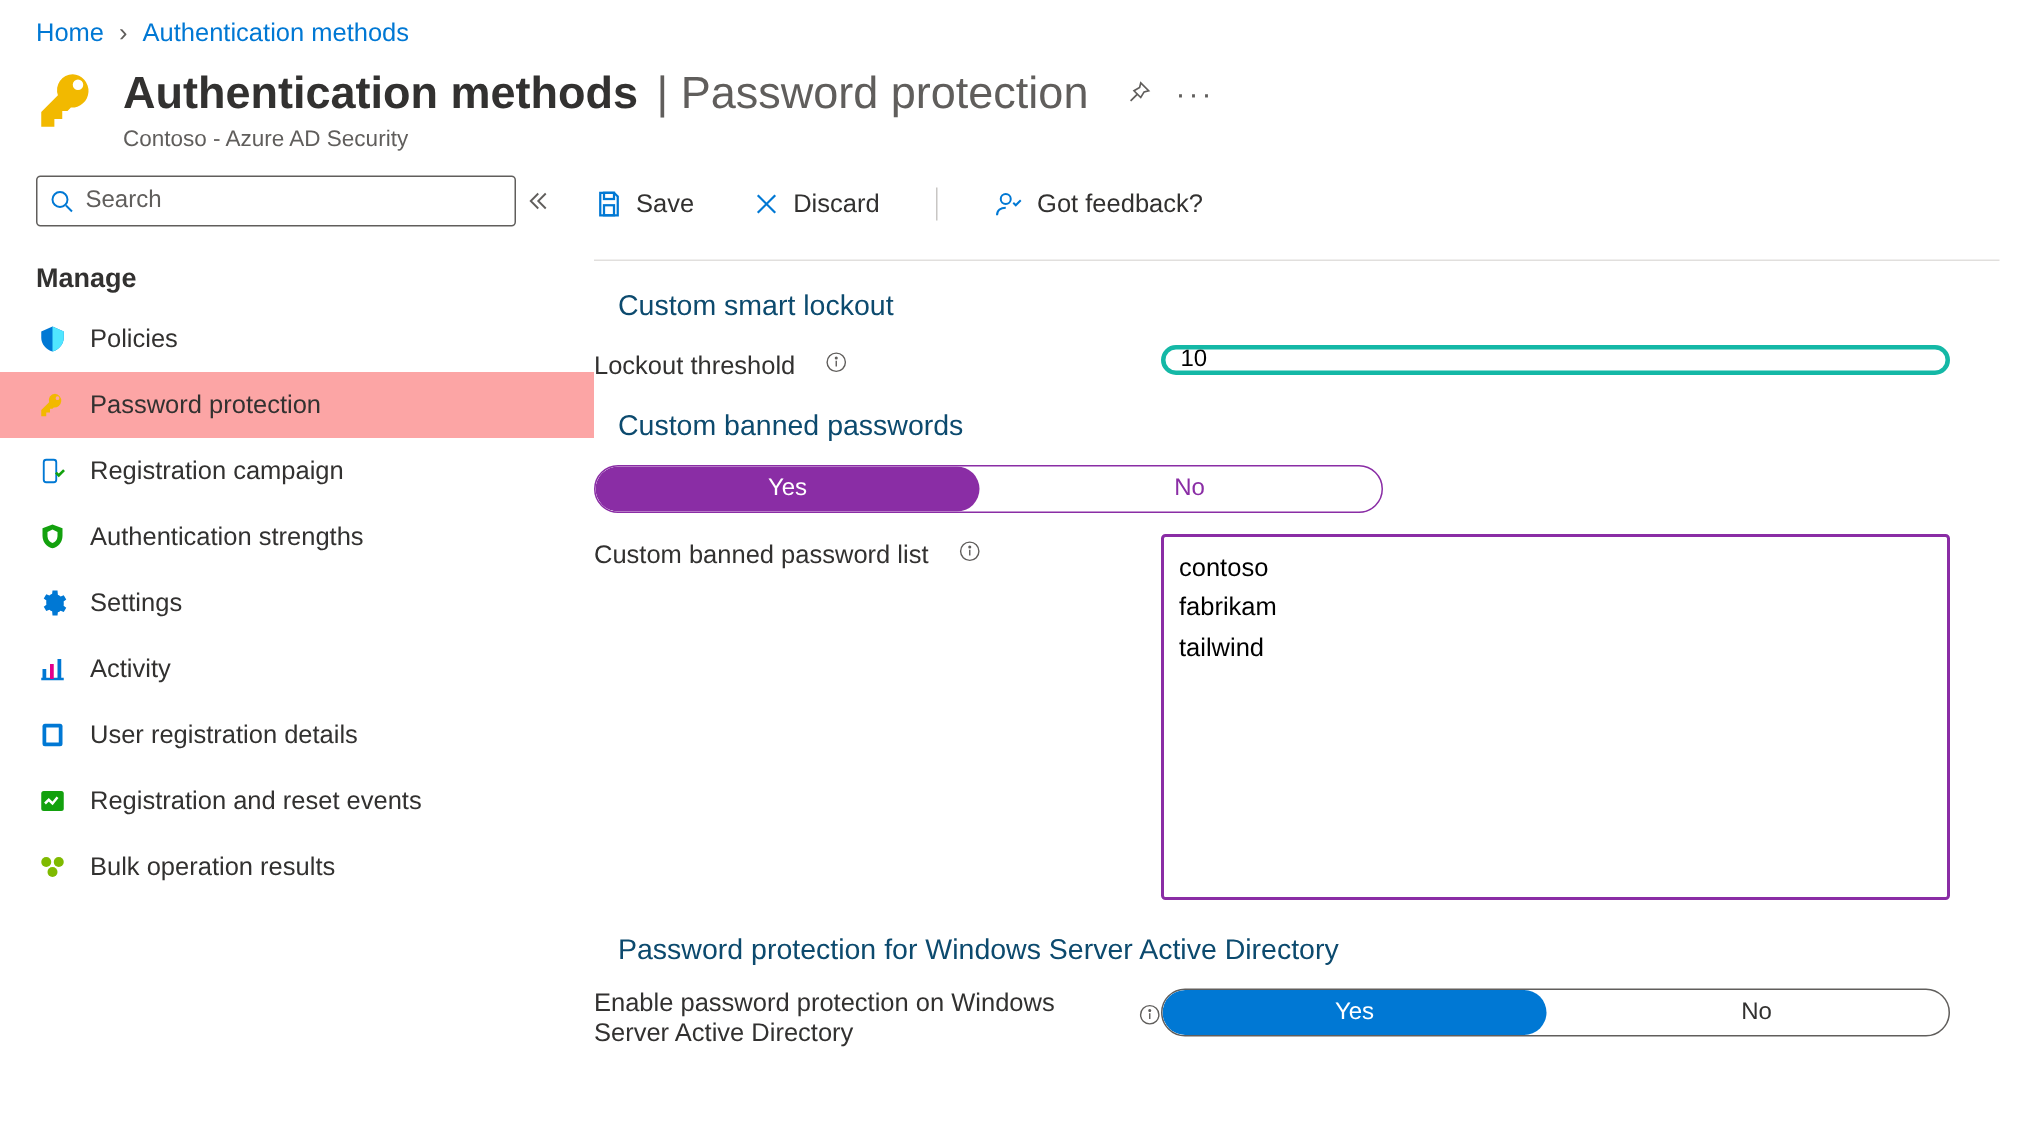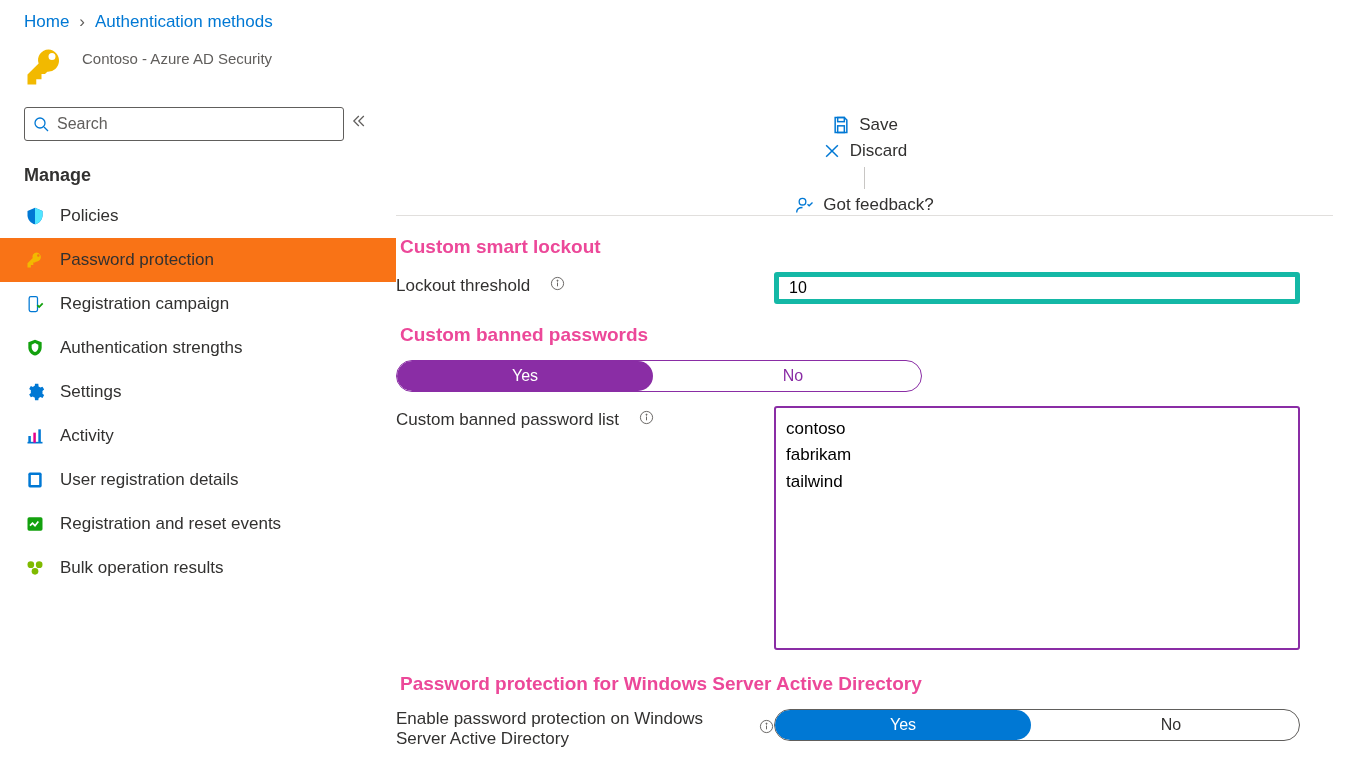--- a/index.html
+++ b/index.html
@@ -39,21 +39,21 @@
   .title-actions { display:flex; align-items:center; gap:16px; margin-left:16px; }
   .title-actions svg { width:18px; height:18px; color:#605e5c; }
   .subtitle { font-size:15px; color:#605e5c; margin-top:4px; }
   .body-wrap { display:flex; }
   .sidebar {
     width: 396px;
     flex-shrink: 0;
     padding: 0 0 0 0;
   }
   .sidebar-top {
-    display:flex; align-items:flex-start; 
+    display:flex; align-items:flex-end; 
     padding: 0 24px 12px 24px;
   }
   .search-box {
     flex:1;
     display:flex; align-items:center;
     border:1px solid #605e5c;
     border-radius:3px;
     height:34px;
     padding:0 8px;
   }
@@ -67,54 +67,53 @@
   .collapse-btn { cursor:pointer; padding:4px; }
   .nav-section-title {
     font-size:18px; font-weight:600; padding: 12px 24px 8px 24px;
   }
   .nav-item {
     display:flex; align-items:flex-start; gap:14px;
     padding: 12px 24px 12px 24px;
     font-size:17px;
     cursor:pointer;
   }
-  .nav-item.selected { background:#f97316; }
+  .nav-item.selected { background:#fca5a5; }
   .nav-item .nav-icon { width:22px; display:flex; justify-content:center; }
   .nav-item .nav-icon svg { width:20px; height:20px; }
   .main {
     flex:1;
     padding: 0 24px 0 0;
   }
   .toolbar {
-    display:flex; align-items:center; gap:6px;
-    padding: 8px 0 0 0;
+    display:flex; align-items:center; gap:38px;
+    padding: 8px 0 26px 0;
     border-bottom:1px solid #e1dfdd;
     font-size:17px;
-    flex-direction:column;
   }
   .toolbar .tb-btn { display:flex; align-items:center; gap:8px; cursor:pointer; color:#323130;}
   .toolbar .tb-btn svg { width:20px; height:20px; color:#0078d4; }
   .toolbar .divider { width:1px; height:22px; background:#c8c6c4; }
-  .section-title { font-size:19px; font-weight:700; margin:20px 0 10px 4px; color:#ec4899;}
+  .section-title { font-size:19px; font-weight:400; margin:20px 0 10px 16px; color:#0c4a6e;}
   .form-row {
     display:flex; align-items:flex-start;
     margin: 14px 0;
   }
   .form-label {
     width: 378px; flex-shrink:0;
     display:flex; align-items:center; gap:20px;
     font-size:17px; color:#323130;
     padding-top:4px;
   }
   .info-icon svg { width:15px; height:15px; color:#605e5c; }
   .form-control { flex:1; max-width:526px; }
   .form-control input[type=text] {
-    width:100%; height:32px;
-    border:5px solid #14b8a6;
-    border-radius:3px;
+    width:100%; height:20px;
+    border:3px solid #14b8a6;
+    border-radius:13px;
     padding:0 10px;
     font-size:16px;
     outline:none;
   }
   .form-control textarea {
     width:100%; height:244px;
     border:2px solid #8a2da5;
     border-radius:3px;
     padding:8px 10px;
     font-size:17px;
@@ -155,20 +154,34 @@
   <a href="#">Authentication methods</a>
 </div>
 
 <div class="page-header">
   <span class="key-icon">
     <svg viewBox="0 0 24 24">
         <path fill="#f2b900" d="M14 2a6 6 0 0 0-5.65 8L2 16.35V22h5v-3h3v-3h2l1.3-1.3A6 6 0 1 0 14 2zm2 6a2 2 0 1 1 2-2 2 2 0 0 1-2 2z"></path>
       </svg>
   </span>
   <div class="title-block">
+    <div class="title-line">
+      <h1>
+        <span>Authentication methods</span>
+        <span class="sub">| Password protection</span>
+      </h1>
+      <div class="title-actions">
+        <span>
+          <svg viewBox="0 0 24 24" fill="none" stroke="#605e5c" stroke-width="1.5">
+              <path d="M14 3l7 7-4 1-3 5-3-3-6 6 6-6-3-3 5-3 1-4z"></path>
+            </svg>
+        </span>
+        <span class="dots">···</span>
+      </div>
+    </div>
     <span class="subtitle">Contoso - Azure AD Security</span>
   </div>
 </div>
 
 <div class="body-wrap">
 
   <div class="sidebar">
     <div class="sidebar-top">
       <div class="search-box">
         <svg viewBox="0 0 16 16" fill="none" stroke="#0078d4" stroke-width="1.3">

